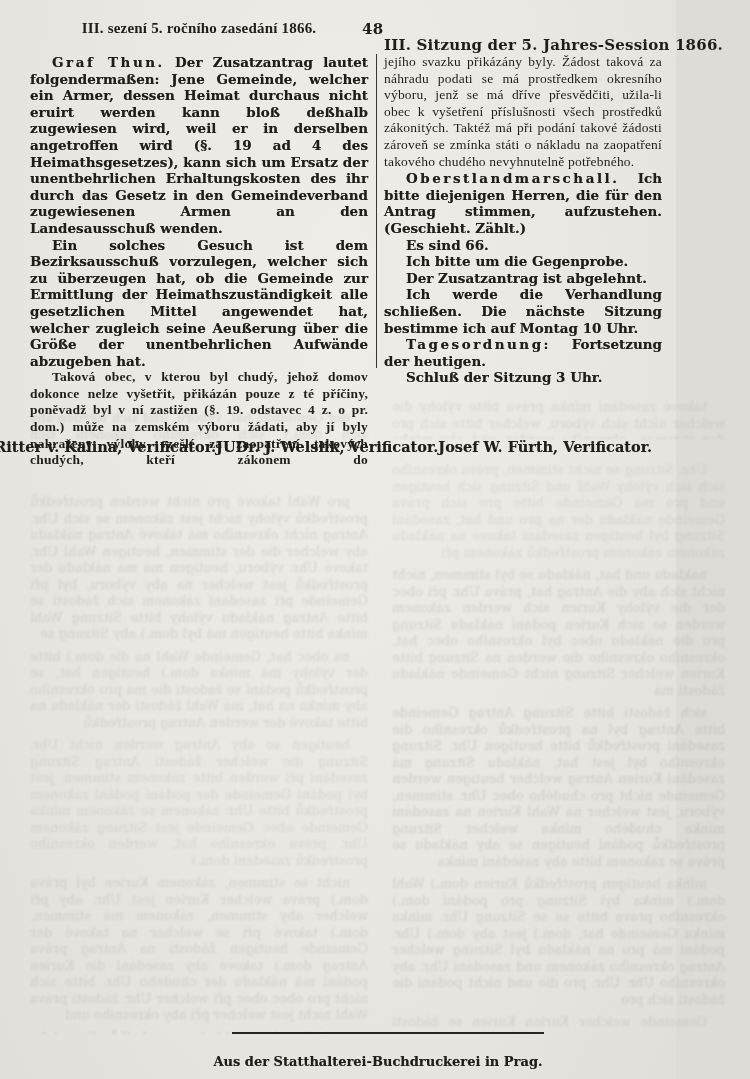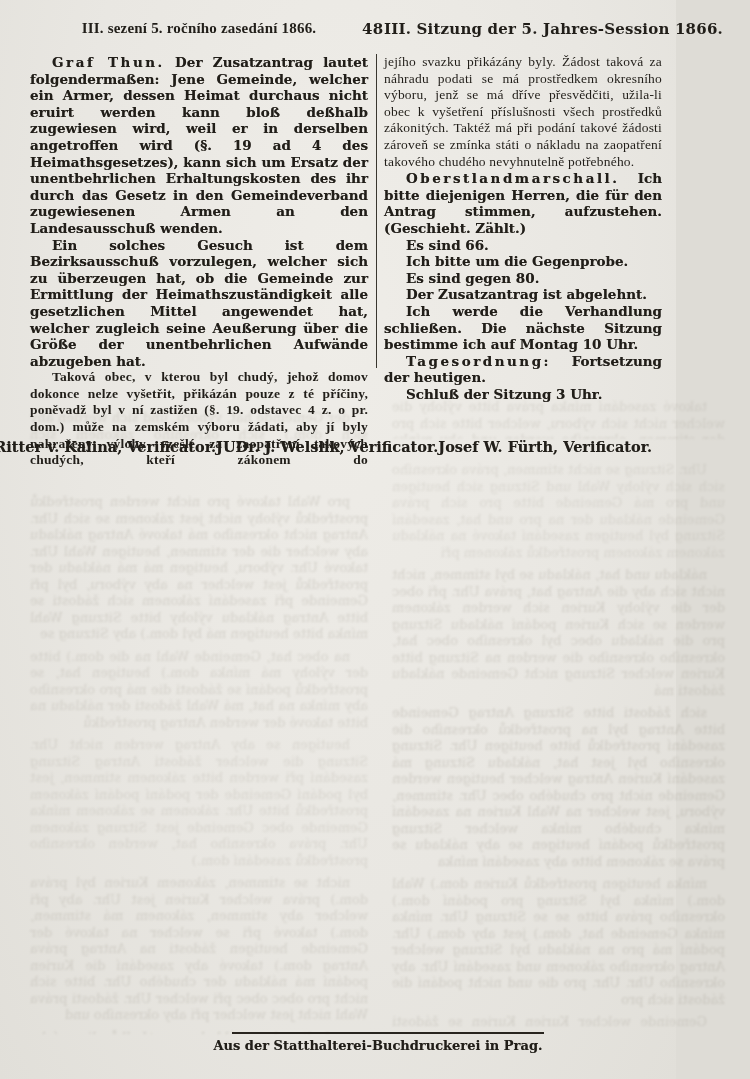--- a/index.html
+++ b/index.html
@@ -15,21 +15,21 @@
   }
   
   .page-header{
     position:absolute;top:20px;left:30px;right:23px;
     display:grid;grid-template-columns:338px 16px 1fr;
     font-size:15px;font-weight:bold;letter-spacing:.2px;white-space:nowrap;
   }
   .h-left{text-align:center;}
   .h-num{text-align:center;transform:translateX(-6px);}
   .h-right{text-align:center;}
-  .fraktur{font-family:"DejaVu Serif", serif;font-weight:bold;}
+  .fraktur{font-family:"DejaVu Serif", serif;font-weight:bold;margin-top:16px;}
   .antiqua{font-family:"Liberation Serif","DejaVu Serif", serif;font-weight:normal;letter-spacing:.2px;}
   
   .columns{
     position:absolute;top:54px;left:30px;right:14px;z-index:2;
     display:grid;grid-template-columns:338px 16px 1fr;
   }
   .col{font-size:13.5px;line-height:16.6px;text-align:justify;}
   .col p{margin:0;}
   .indent{text-indent:22px;}
   .justify-last{text-align-last:justify;font-weight:bold;}
@@ -88,21 +88,20 @@
 
     <div>
         <div class="divider"></div>
       </div>
 
     <div class="col">
       <p class="antiqua">jejího svazku přikázány byly. Žádost taková za náhradu podati se má prostředkem okresního výboru, jenž se má dříve přesvědčiti, užila-li obec k vyšetření příslušnosti všech prostředků zákonitých. Taktéž má při podání takové žádosti zároveň se zmínka státi o nákladu na zaopatření takového chudého nevyhnutelně potřebného.</p>
       <p class="fraktur indent"><span class="sperr">Oberstlandmarschall.</span><span> Ich bitte diejenigen Herren, die für den Antrag stimmen, aufzustehen. (Geschieht. Zählt.)</span></p>
       <p class="fraktur indent">Es sind 66.</p>
       <p class="fraktur indent">Ich bitte um die Gegenprobe.</p>
-      <p class="fraktur indent">Es sind gegen 80.</p>
       <p class="fraktur indent">Der Zusatzantrag ist abgelehnt.</p>
       <p class="fraktur indent">Ich werde die Verhandlung schließen. Die nächste Sitzung bestimme ich auf Montag 10 Uhr.</p>
       <p class="fraktur indent"><span class="sperr">Tagesordnung:</span><span> Fortsetzung der heutigen.</span></p>
       <p class="fraktur indent">Schluß der Sitzung 3 Uhr.</p>
     </div>
   </div>
 
   <div class="signatures">
     <span>Ritter v. Kalina, Verificator.</span>
     <span>JUDr. J. Welslik, Verificator.</span>

